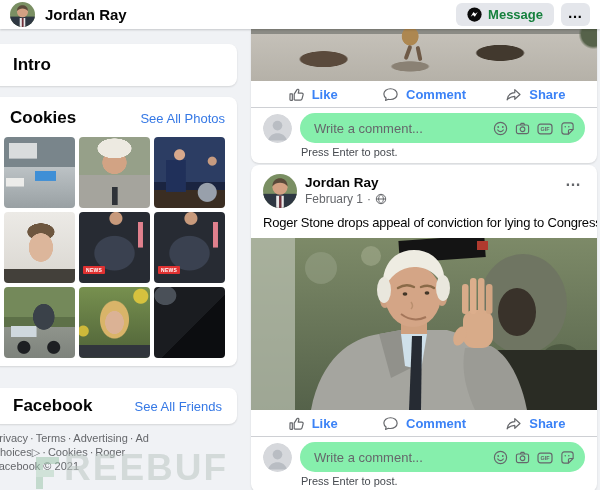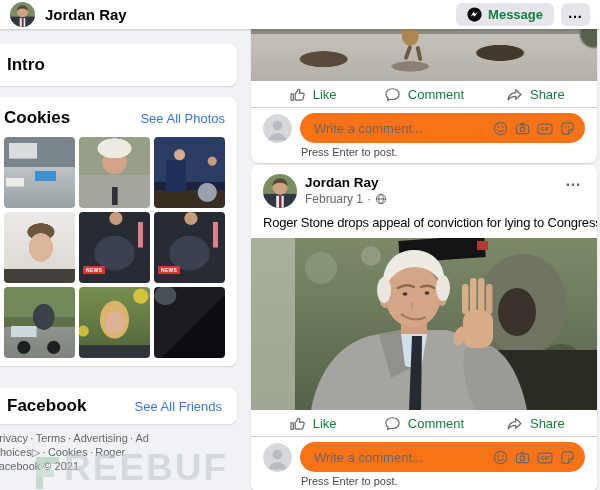--- a/index.html
+++ b/index.html
@@ -14,21 +14,21 @@
   .btn{height:23px;border-radius:6px;display:flex;align-items:center;gap:6px;padding:0 11px;
     font-size:13px;font-weight:bold;border:none;cursor:pointer;font-family:inherit;}
   .btn-primary{background:#1877f2;color:#fff;}
   .btn-secondary{background:#e4e6eb;color:#15803d;}
   .btn-more{width:29px;justify-content:center;padding:0;background:#e4e6eb;color:#050505;
     font-size:15px;letter-spacing:1px;}
   .btn-more span{transform:translateY(-2px);}
 
   
   .card{position:absolute;background:#fff;border-radius:8px;box-shadow:0 1px 2px rgba(0,0,0,.12);box-sizing:border-box;}
-  .card-title{font-size:17px;font-weight:bold;color:#050505;}
+  .card-title{font-size:17px;font-weight:bold;color:#050505;margin-left:6px;}
   .see-all{font-size:13px;color:#3578e5;cursor:pointer;}
 
   
   #intro-card{left:-8px;top:44px;width:245px;height:42px;padding:11px 15px;}
   #photos-card{left:-8px;top:97px;width:245px;height:269px;padding:11px 12px;}
   .card-head{display:flex;justify-content:space-between;align-items:baseline;}
   .photo-grid{margin-top:9px;display:grid;grid-template-columns:repeat(3,1fr);gap:4px;}
   .tile{height:71px;border-radius:4px;position:relative;overflow:hidden;cursor:pointer;}
   .t1{background:
       linear-gradient(#3f8fd6,#3f8fd6) 62% 55%/30% 14% no-repeat,
@@ -96,24 +96,24 @@
       radial-gradient(ellipse 22px 6px at 46% 72%,#8a8174 80%,transparent 90%),
       radial-gradient(circle 15px at 99% 10%,#56624a 0 12px,transparent 15px),
       linear-gradient(#8b8b85,#8b8b85) 0 0/100% 10% no-repeat,
       linear-gradient(180deg,#c6c2ba 0,#b5b1a8 100%);}
   .leg{position:absolute;background:#6f5a47;width:4px;height:15px;border-radius:2px;}
   .leg.l1{left:155px;top:16px;transform:rotate(20deg);}
   .leg.l2{left:166px;top:17px;transform:rotate(-12deg);}
 
   .post-actions{display:flex;margin:1px 6px;}
   .action{flex:1;display:flex;align-items:center;justify-content:center;gap:7px;height:24px;
-    color:#15803d;font-size:13px;font-weight:normal;border-radius:4px;cursor:pointer;background:none;border:none;font-family:inherit;}
+    color:#3b82f6;font-size:13px;font-weight:bold;border-radius:4px;cursor:pointer;background:none;border:none;font-family:inherit;}
   .comment-sec{border-top:1px solid #ced0d4;padding:5px 12px 5px;}
   .comment-row{display:flex;align-items:center;gap:8px;}
-  .pill{flex:1;height:30px;background:#f97316;border-radius:16px;display:flex;align-items:center;padding:0 6px 0 12px;}
+  .pill{flex:1;height:30px;background:#86efac;border-radius:16px;display:flex;align-items:center;padding:0 6px 0 12px;}
   .pill input{flex:1;border:0;background:transparent;font-size:13px;color:#050505;outline:none;font-family:inherit;min-width:0;}
   .pill input::placeholder{color:#65676b;}
   .pill-icons{display:flex;gap:7px;align-items:center;padding-right:4px;}
   .pill-icons svg{cursor:pointer;display:block;}
   .hint{margin:3px 0 0 38px;font-size:11px;color:#464a50;}
 
   .post-head{display:flex;align-items:flex-start;gap:8px;padding:9px 12px 0;}
   .ph-meta{flex:1;padding-top:1px;}
   .ph-name{font-size:13.5px;font-weight:bold;color:#050505;cursor:pointer;}
   .ph-sub{display:flex;gap:4px;align-items:center;font-size:12px;color:#65676b;margin-top:2px;}

